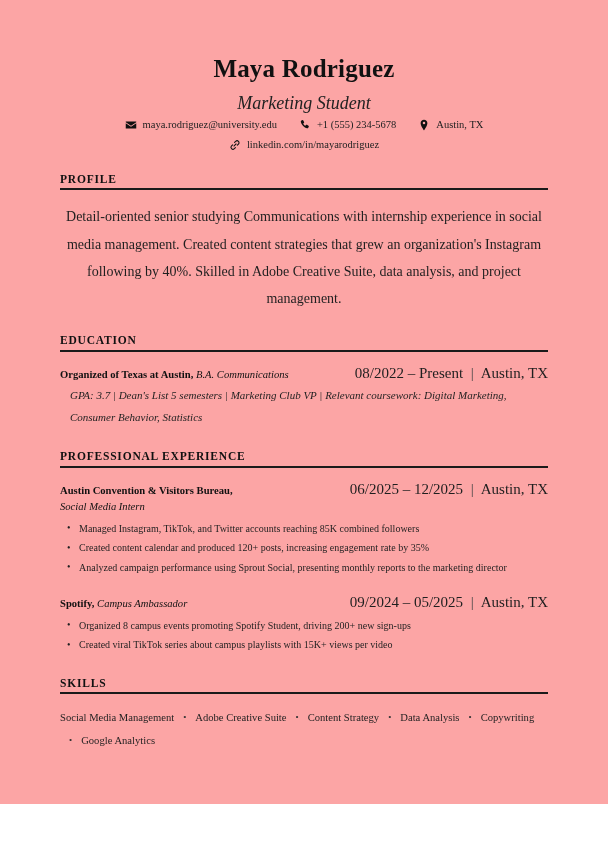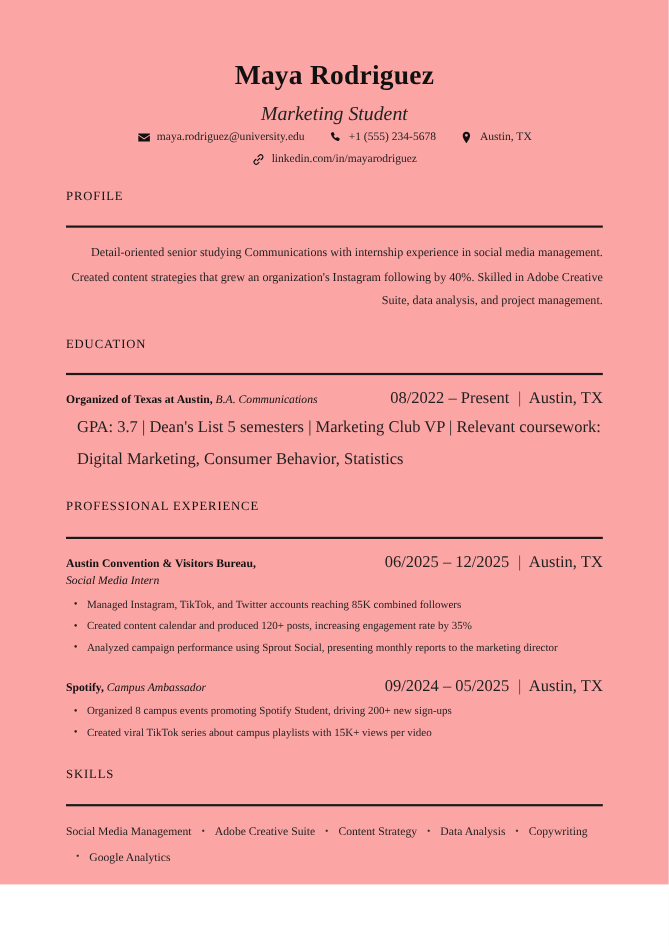--- a/index.html
+++ b/index.html
@@ -73,39 +73,39 @@
     flex: none;
   }
   .contact-item .ic svg { display: block; }
 
   
   .section {
     margin-top: 22px;
   }
   .section-title {
     font-size: 11.5px;
-    font-weight: normal;
+    font-weight: bold;
     letter-spacing: 0.8px;
     color: #111111;
     text-transform: uppercase;
     line-height: 1.1;
-    padding-bottom: 20px;
+    padding-bottom: 3px;
   }
   .rule {
     height: 0;
     border-top: 2px solid #1a1a1a;
     margin-bottom: 13px;
   }
 
   
   .profile-text {
-    font-size: 11px;
+    font-size: 14px;
     line-height: 1.95;
     color: #1f1f1f;
-    text-align: right;
+    text-align: center;
   }
 
   
   .entry { margin-bottom: 3px; }
   .entry + .entry { margin-top: 17px; }
 
   .entry-head {
     display: flex;
     justify-content: space-between;
     align-items: baseline;
@@ -128,25 +128,26 @@
     color: #1f1f1f;
     white-space: nowrap;
     flex: none;
     text-align: right;
   }
   .entry-meta .sep {
     padding: 0 4px;
     color: #444;
   }
   .entry-detail {
-    font-size: 15px;
+    font-size: 11px;
     line-height: 1.95;
     color: #1f1f1f;
     margin-top: 2px;
     padding-left: 10px;
+    font-style: italic;
   }
 
   ul.bullets {
     list-style: none;
     margin: 3px 0 0 0;
     padding: 0;
   }
   ul.bullets li {
     position: relative;
     font-size: 10px;

